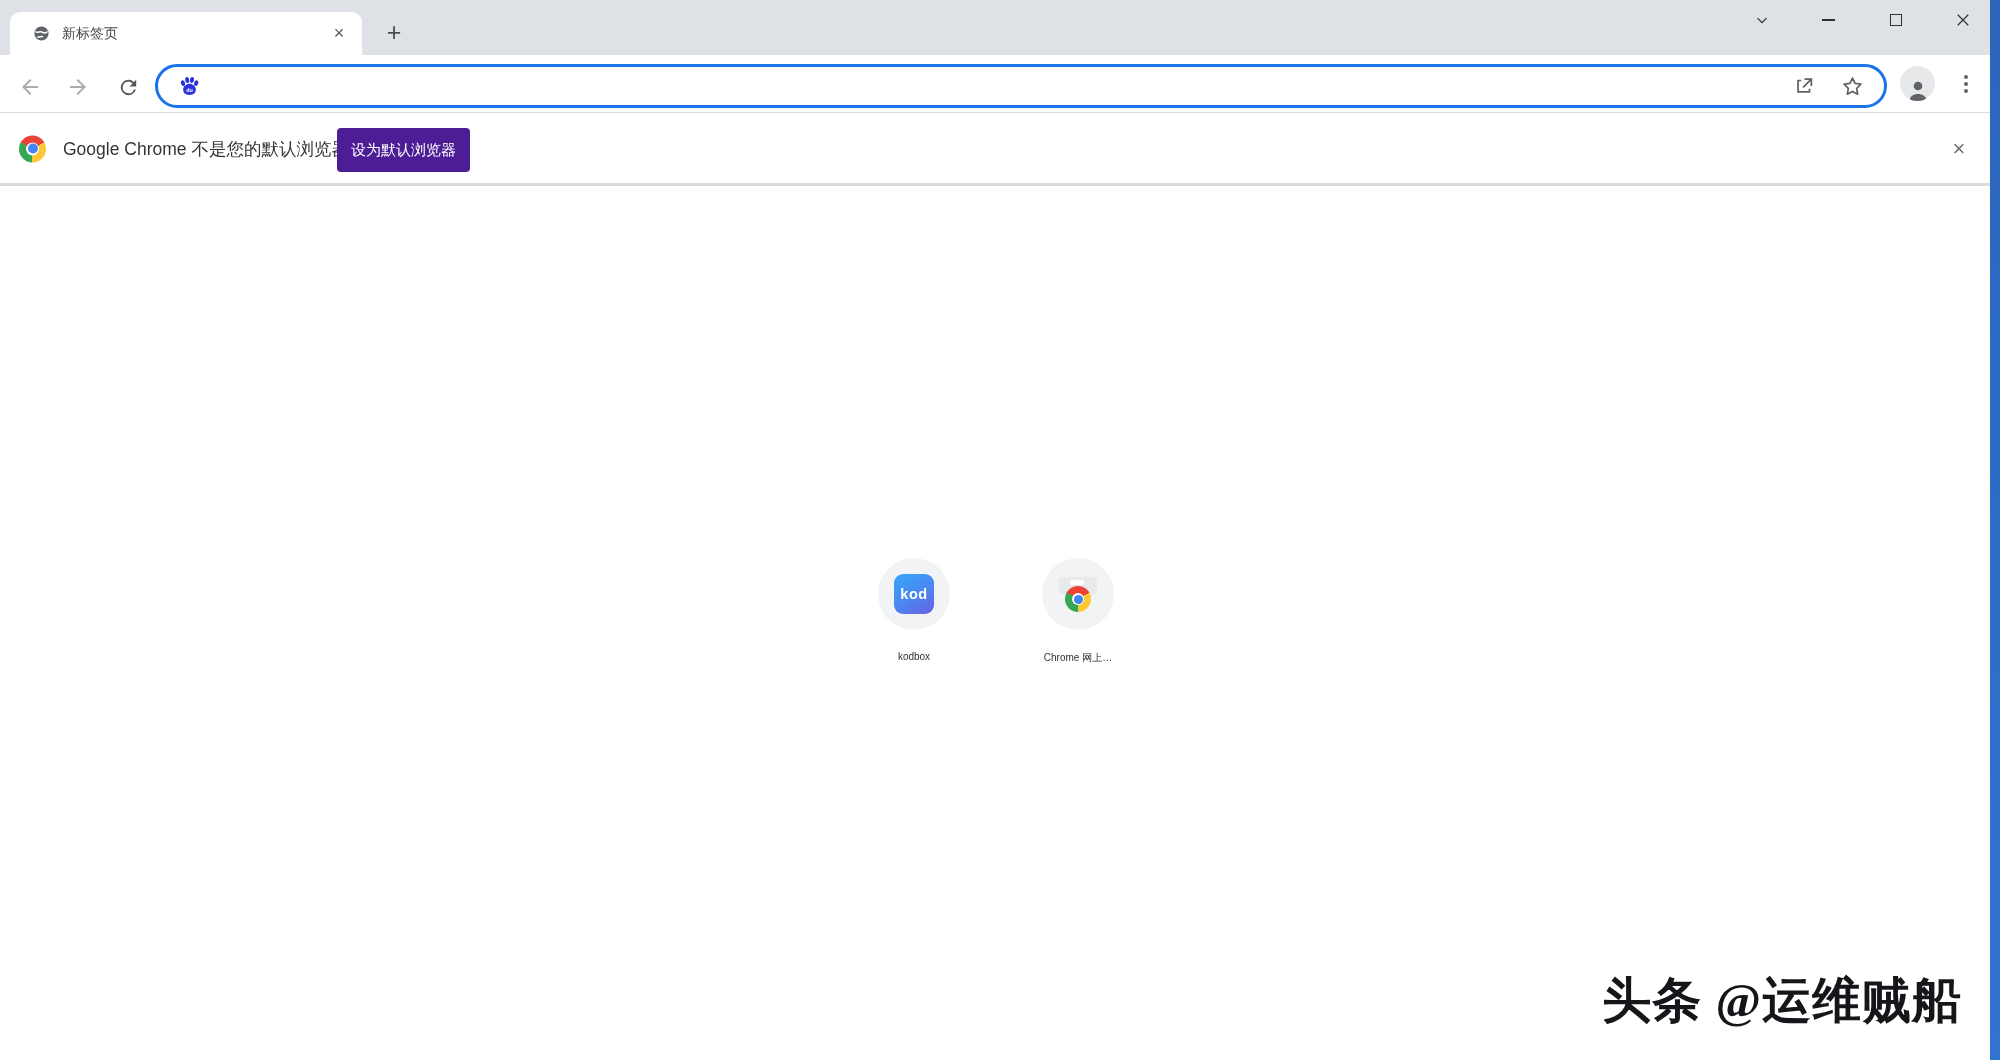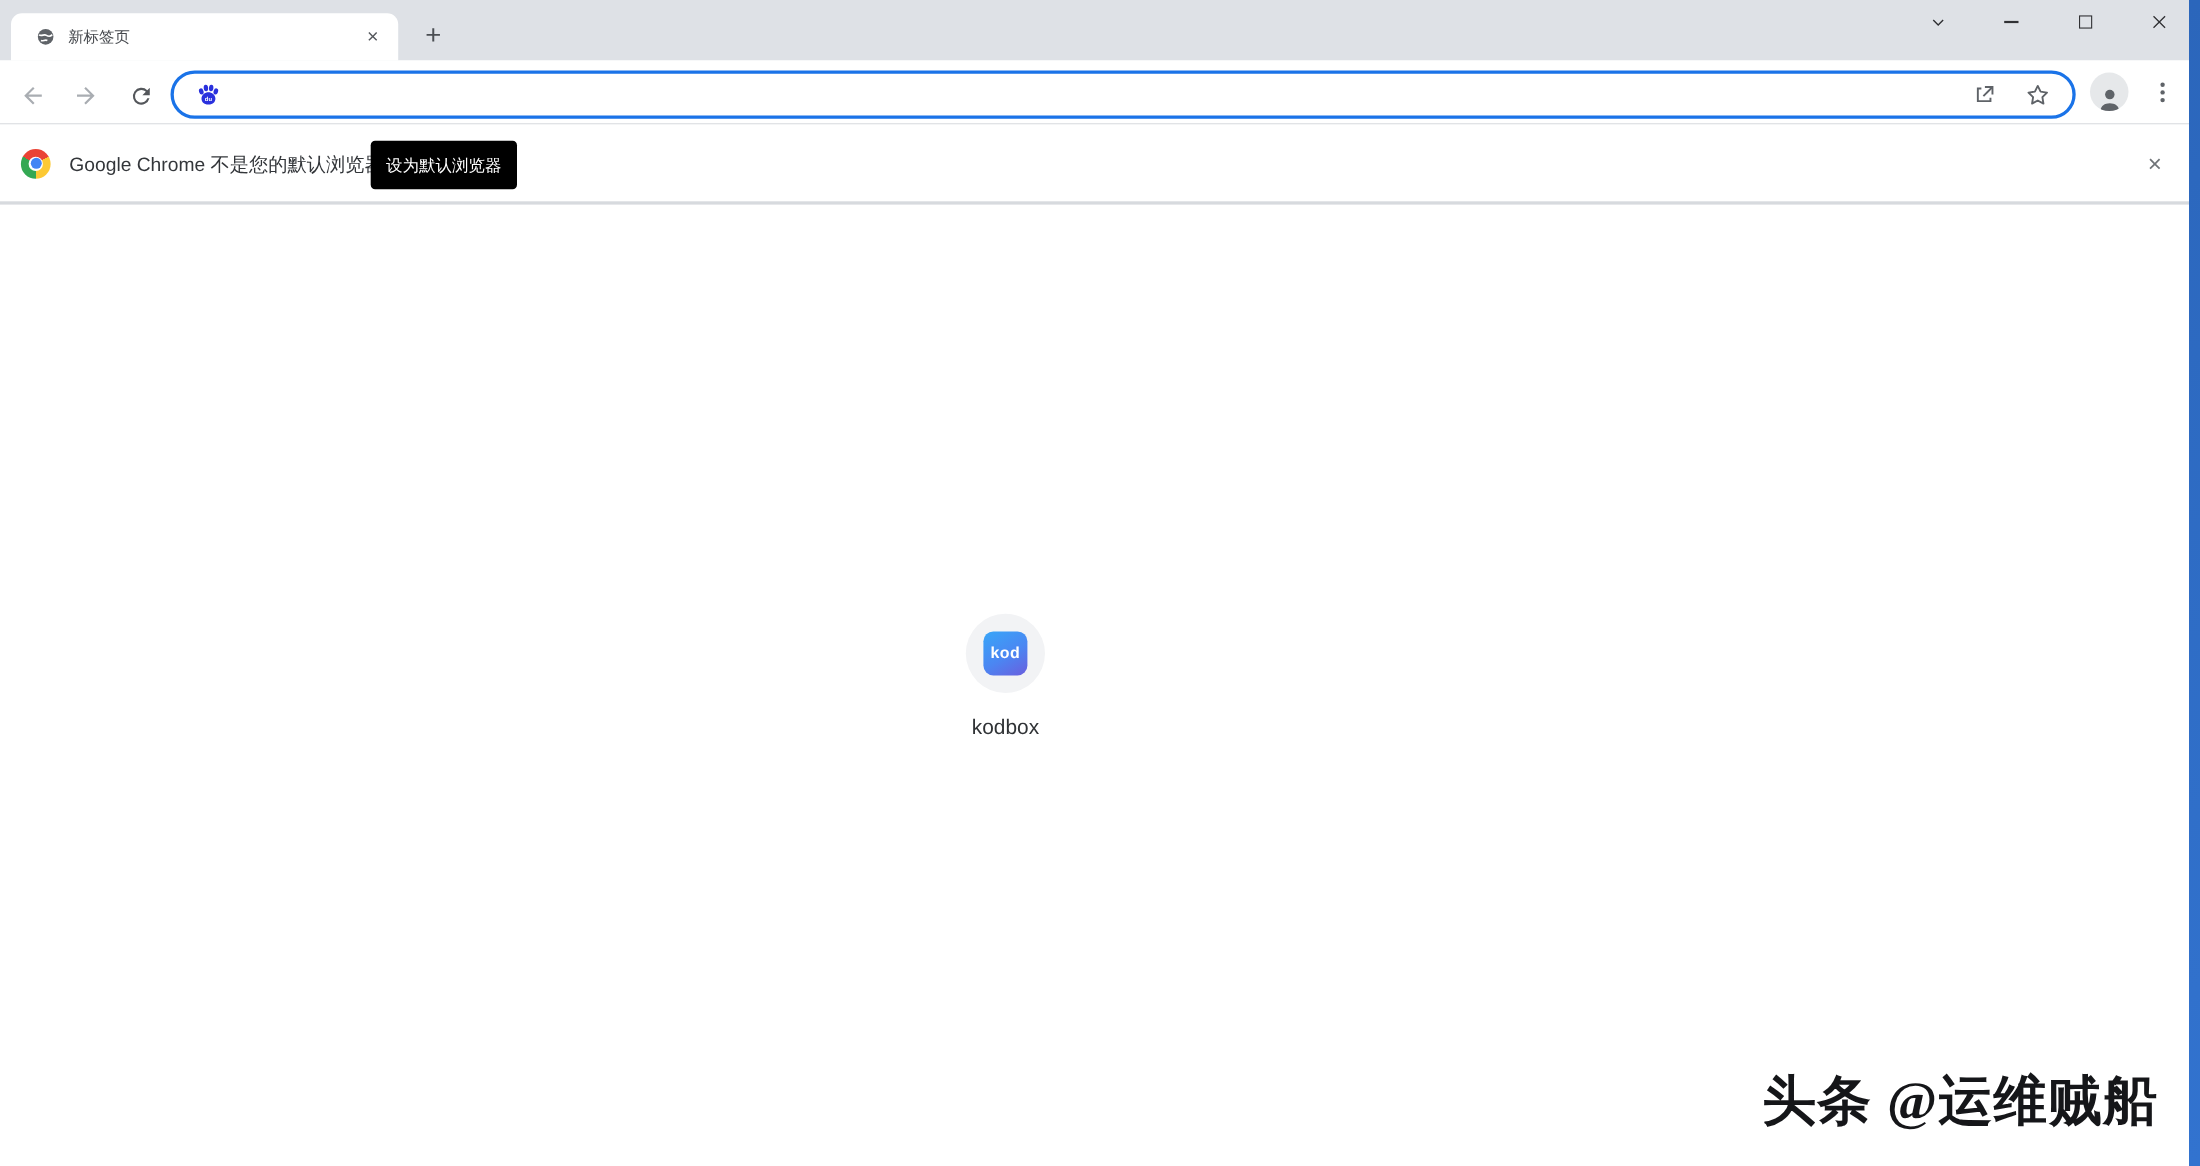--- a/index.html
+++ b/index.html
@@ -50,21 +50,21 @@
   
   .infobar { position:absolute; left:0; top:114px; width:100%; height:72px; background:#fff;
              border-bottom:3px solid #d7dade; }
   .chrome-logo { position:absolute; left:19px; top:50%; transform:translateY(-50%); width:27px; height:27px;
                  border-radius:50%; background:conic-gradient(from 60deg,#fcc934 0 120deg,#34a853 0 240deg,#ea4335 0 360deg);
                  display:flex; align-items:center; justify-content:center; }
   .logo-white { width:13px; height:13px; border-radius:50%; background:#fff; display:flex; align-items:center; justify-content:center; }
   .logo-blue { width:10px; height:10px; border-radius:50%; background:#4285f4; }
   .infobar-msg { position:absolute; left:63px; top:50%; transform:translateY(-50%); font-size:17.5px; color:#33363a; white-space:nowrap; }
   .set-default { position:absolute; left:337px; top:14px; height:44px; min-width:133px; padding:0 12px;
-                 background:#000000; border:none; border-radius:4px; color:#fff; font-size:15px;
+                 background:#4c1d95; border:none; border-radius:4px; color:#fff; font-size:15px;
                  font-family:"Liberation Sans",sans-serif; cursor:pointer; white-space:nowrap; }
   .infobar-close { position:absolute; left:1944px; top:50%; transform:translateY(-50%); width:30px; height:30px;
                    display:flex; align-items:center; justify-content:center; font-size:22px; color:#707478; cursor:pointer; }
 
   
   .content { position:absolute; left:0; top:189px; width:100%; height:871px; background:#fff;padding-left:40px; }
   .shortcut { position:absolute; width:130px; text-align:center; cursor:pointer; }
   #sc-kodbox { left:849px; top:369px; }
   #sc-store  { left:1013px; top:369px; }
   .tile-circle { width:72px; height:72px; border-radius:50%; background:#f2f3f5; margin:0 auto;
@@ -73,21 +73,21 @@
                letter-spacing:.5px; display:flex; align-items:center; justify-content:center;
                background:linear-gradient(150deg,#38a6f8 0%,#4b86f2 55%,#6a5ede 100%); }
   .store-icon { width:40px; height:38px; position:relative; }
   .store-awning { position:absolute; left:1px; top:2px; width:38px; height:17px; background:#e7e9eb; border-radius:3px; }
   .store-slot { position:absolute; left:12px; top:5px; width:14px; height:5px; background:#fdfdfd; border-radius:2.5px; }
   .chrome-ball { position:absolute; left:7px; top:11px; width:26px; height:26px; border-radius:50%;
                  background:conic-gradient(from 60deg,#fcc934 0 120deg,#34a853 0 240deg,#ea4335 0 360deg);
                  display:flex; align-items:center; justify-content:center; }
   .ball-white { width:12px; height:12px; border-radius:50%; background:#fff; display:flex; align-items:center; justify-content:center; }
   .ball-blue { width:9px; height:9px; border-radius:50%; background:#4285f4; }
-  .tile-label { margin-top:21px; font-size:19px; color:#303336; white-space:nowrap; overflow:hidden; text-overflow:ellipsis; }
+  .tile-label { margin-top:21px; font-size:10px; color:#303336; white-space:nowrap; overflow:hidden; text-overflow:ellipsis; }
 
   
   .watermark { position:absolute; right:28px; bottom:26px; font-size:49px; font-weight:800; color:#151619;
                letter-spacing:1px; white-space:nowrap; font-family:Liberation Serif, serif;
                text-shadow:2px 2px 0 rgba(255,255,255,.9), -2px -2px 0 rgba(255,255,255,.9); }
 </style>
 </head>
 <body>
 
 <div id="screen">
@@ -196,18 +196,32 @@
       <div class="infobar-close">×</div>
     </div>
 
     <div class="content">
       <div class="shortcut" id="sc-kodbox">
         <div class="tile-circle">
           <div class="kod-badge">kod</div>
         </div>
         <div class="tile-label">kodbox</div>
       </div>
+      <div class="shortcut" id="sc-store">
+        <div class="tile-circle">
+          <div class="store-icon">
+            <div class="store-awning"></div>
+            <div class="store-slot"></div>
+            <div class="chrome-ball">
+              <div class="ball-white">
+                  <div class="ball-blue"></div>
+                </div>
+            </div>
+          </div>
+        </div>
+        <div class="tile-label">Chrome 网上…</div>
+      </div>
 
       <div class="watermark">头条 @运维贼船</div>
     </div>
 
   </div>
 </div>
 
 </body></html>

